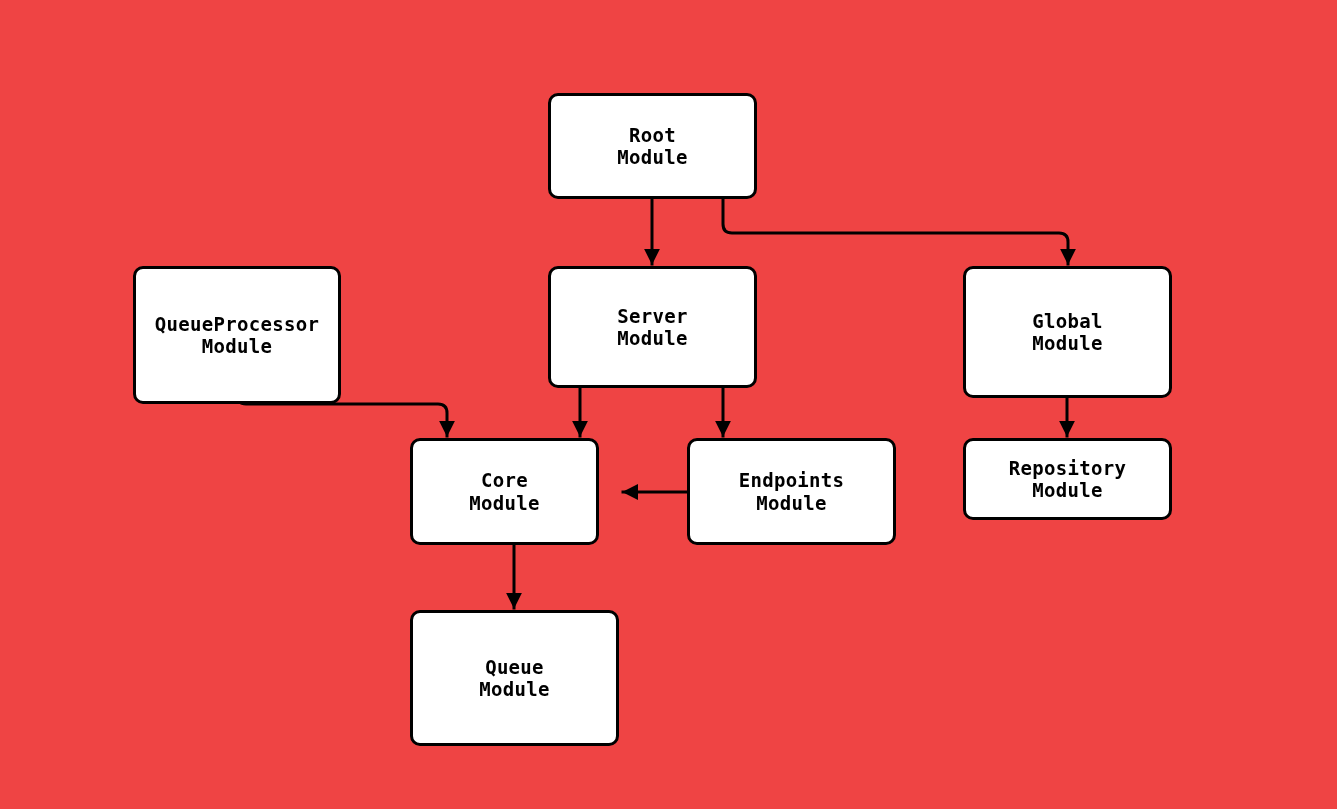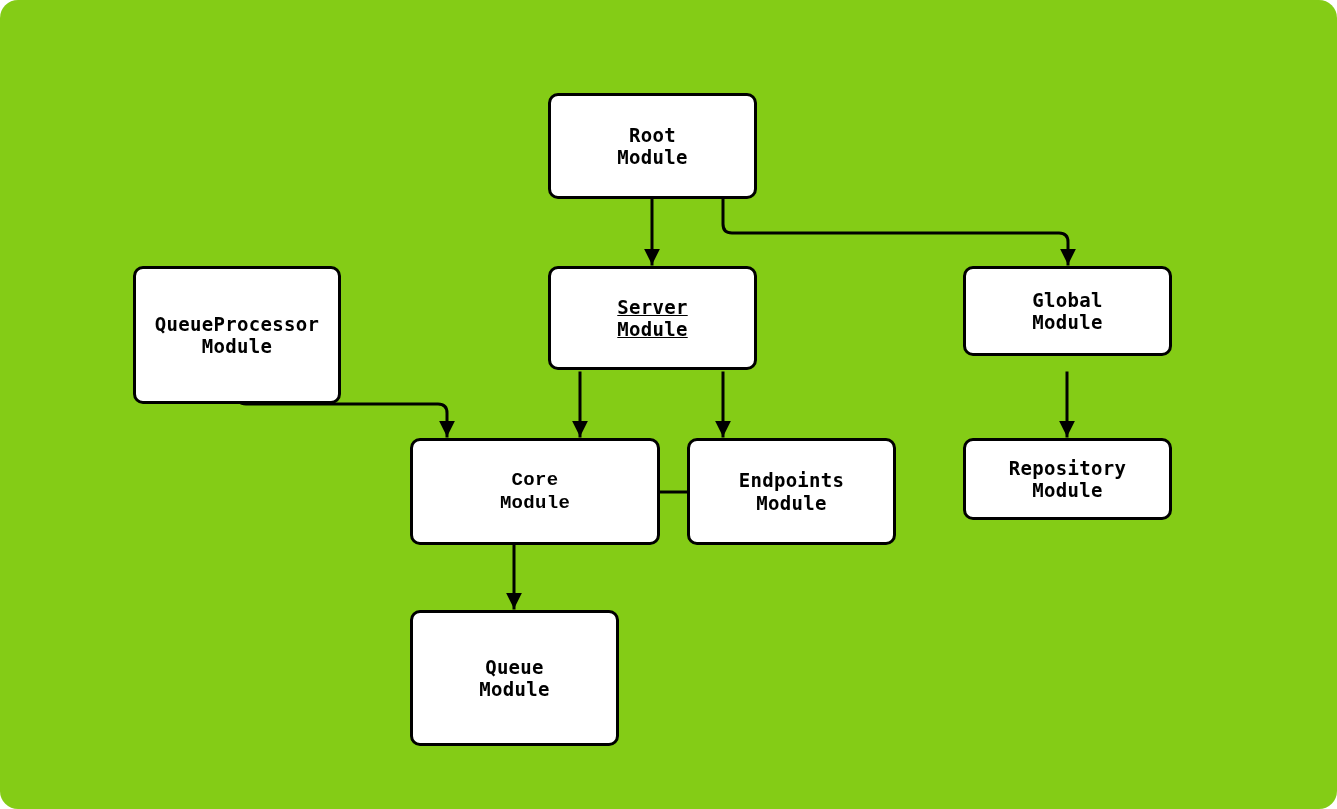--- a/index.html
+++ b/index.html
@@ -42,21 +42,21 @@
     font-weight: bold;
     font-size: 19px;
     line-height: 1.18;
     white-space: pre-line;
     letter-spacing: 0.3px;
   }
 </style>
 </head>
 <body>
 
-<div id="diagram-canvas" style="width: 1337px; height: 809px; background: #84cc16; border-radius: 18px;">
+<div id="diagram-canvas" style="width: 1337px; height: 809px; background: #ef4444;">
   <svg id="edge-layer" xmlns="http://www.w3.org/2000/svg">
     <defs>
       <marker id="arrowhead" viewBox="0 0 10 10" refX="9.5" refY="5" markerUnits="userSpaceOnUse" orient="auto" markerWidth="16" markerHeight="22">
         <path d="M0,0 L10,5 L0,10 Z" fill="#000000"></path>
       </marker>
     </defs>
     <g id="edge-group">
         <path class="edge" d="M652,199 L652,264" stroke="#000000" stroke-width="3" marker-end="url(#arrowhead)"></path>
         <path class="edge" d="M723,199 L723,224 Q723,233 732,233 L1059,233 Q1068,233 1068,242 L1068,264" stroke="#000000" stroke-width="3" marker-end="url(#arrowhead)"></path>
         <path class="edge" d="M237,373 L237,395 Q237,404 246,404 L438,404 Q447,404 447,413 L447,436" stroke="#000000" stroke-width="3" marker-end="url(#arrowhead)"></path>
@@ -69,29 +69,29 @@
   </svg>
   <div id="node-layer">
       <div class="node" style="left: 548px; top: 93px; width: 209px; height: 106px; border-color: rgb(0, 0, 0); background: rgb(255, 255, 255);">
         <span class="node-label" style="color: rgb(0, 0, 0);">Root
 Module</span>
       </div>
       <div class="node" style="left: 133px; top: 266px; width: 208px; height: 138px; border-color: rgb(0, 0, 0); background: rgb(255, 255, 255);">
         <span class="node-label" style="color: rgb(0, 0, 0);">QueueProcessor
 Module</span>
       </div>
-      <div class="node" style="left: 548px; top: 266px; width: 209px; height: 104px; border-color: rgb(0, 0, 0); background: rgb(255, 255, 255); text-decoration: underline;">
+      <div class="node" style="left: 548px; top: 266px; width: 209px; height: 122px; border-color: rgb(0, 0, 0); background: rgb(255, 255, 255);">
         <span class="node-label" style="color: rgb(0, 0, 0);">Server
 Module</span>
       </div>
-      <div class="node" style="left: 963px; top: 266px; width: 209px; height: 90px; border-color: rgb(0, 0, 0); background: rgb(255, 255, 255);">
+      <div class="node" style="left: 963px; top: 266px; width: 209px; height: 132px; border-color: rgb(0, 0, 0); background: rgb(255, 255, 255);">
         <span class="node-label" style="color: rgb(0, 0, 0);">Global
 Module</span>
       </div>
-      <div class="node" style="left: 410px; top: 438px; width: 250px; height: 107px; border-color: rgb(0, 0, 0); background: rgb(255, 255, 255); font-family: Liberation Mono, monospace;">
+      <div class="node" style="left: 410px; top: 438px; width: 189px; height: 107px; border-color: rgb(0, 0, 0); background: rgb(255, 255, 255);">
         <span class="node-label" style="color: rgb(0, 0, 0);">Core
 Module</span>
       </div>
       <div class="node" style="left: 687px; top: 438px; width: 209px; height: 107px; border-color: rgb(0, 0, 0); background: rgb(255, 255, 255);">
         <span class="node-label" style="color: rgb(0, 0, 0);">Endpoints
 Module</span>
       </div>
       <div class="node" style="left: 963px; top: 438px; width: 209px; height: 82px; border-color: rgb(0, 0, 0); background: rgb(255, 255, 255);">
         <span class="node-label" style="color: rgb(0, 0, 0);">Repository
 Module</span>

